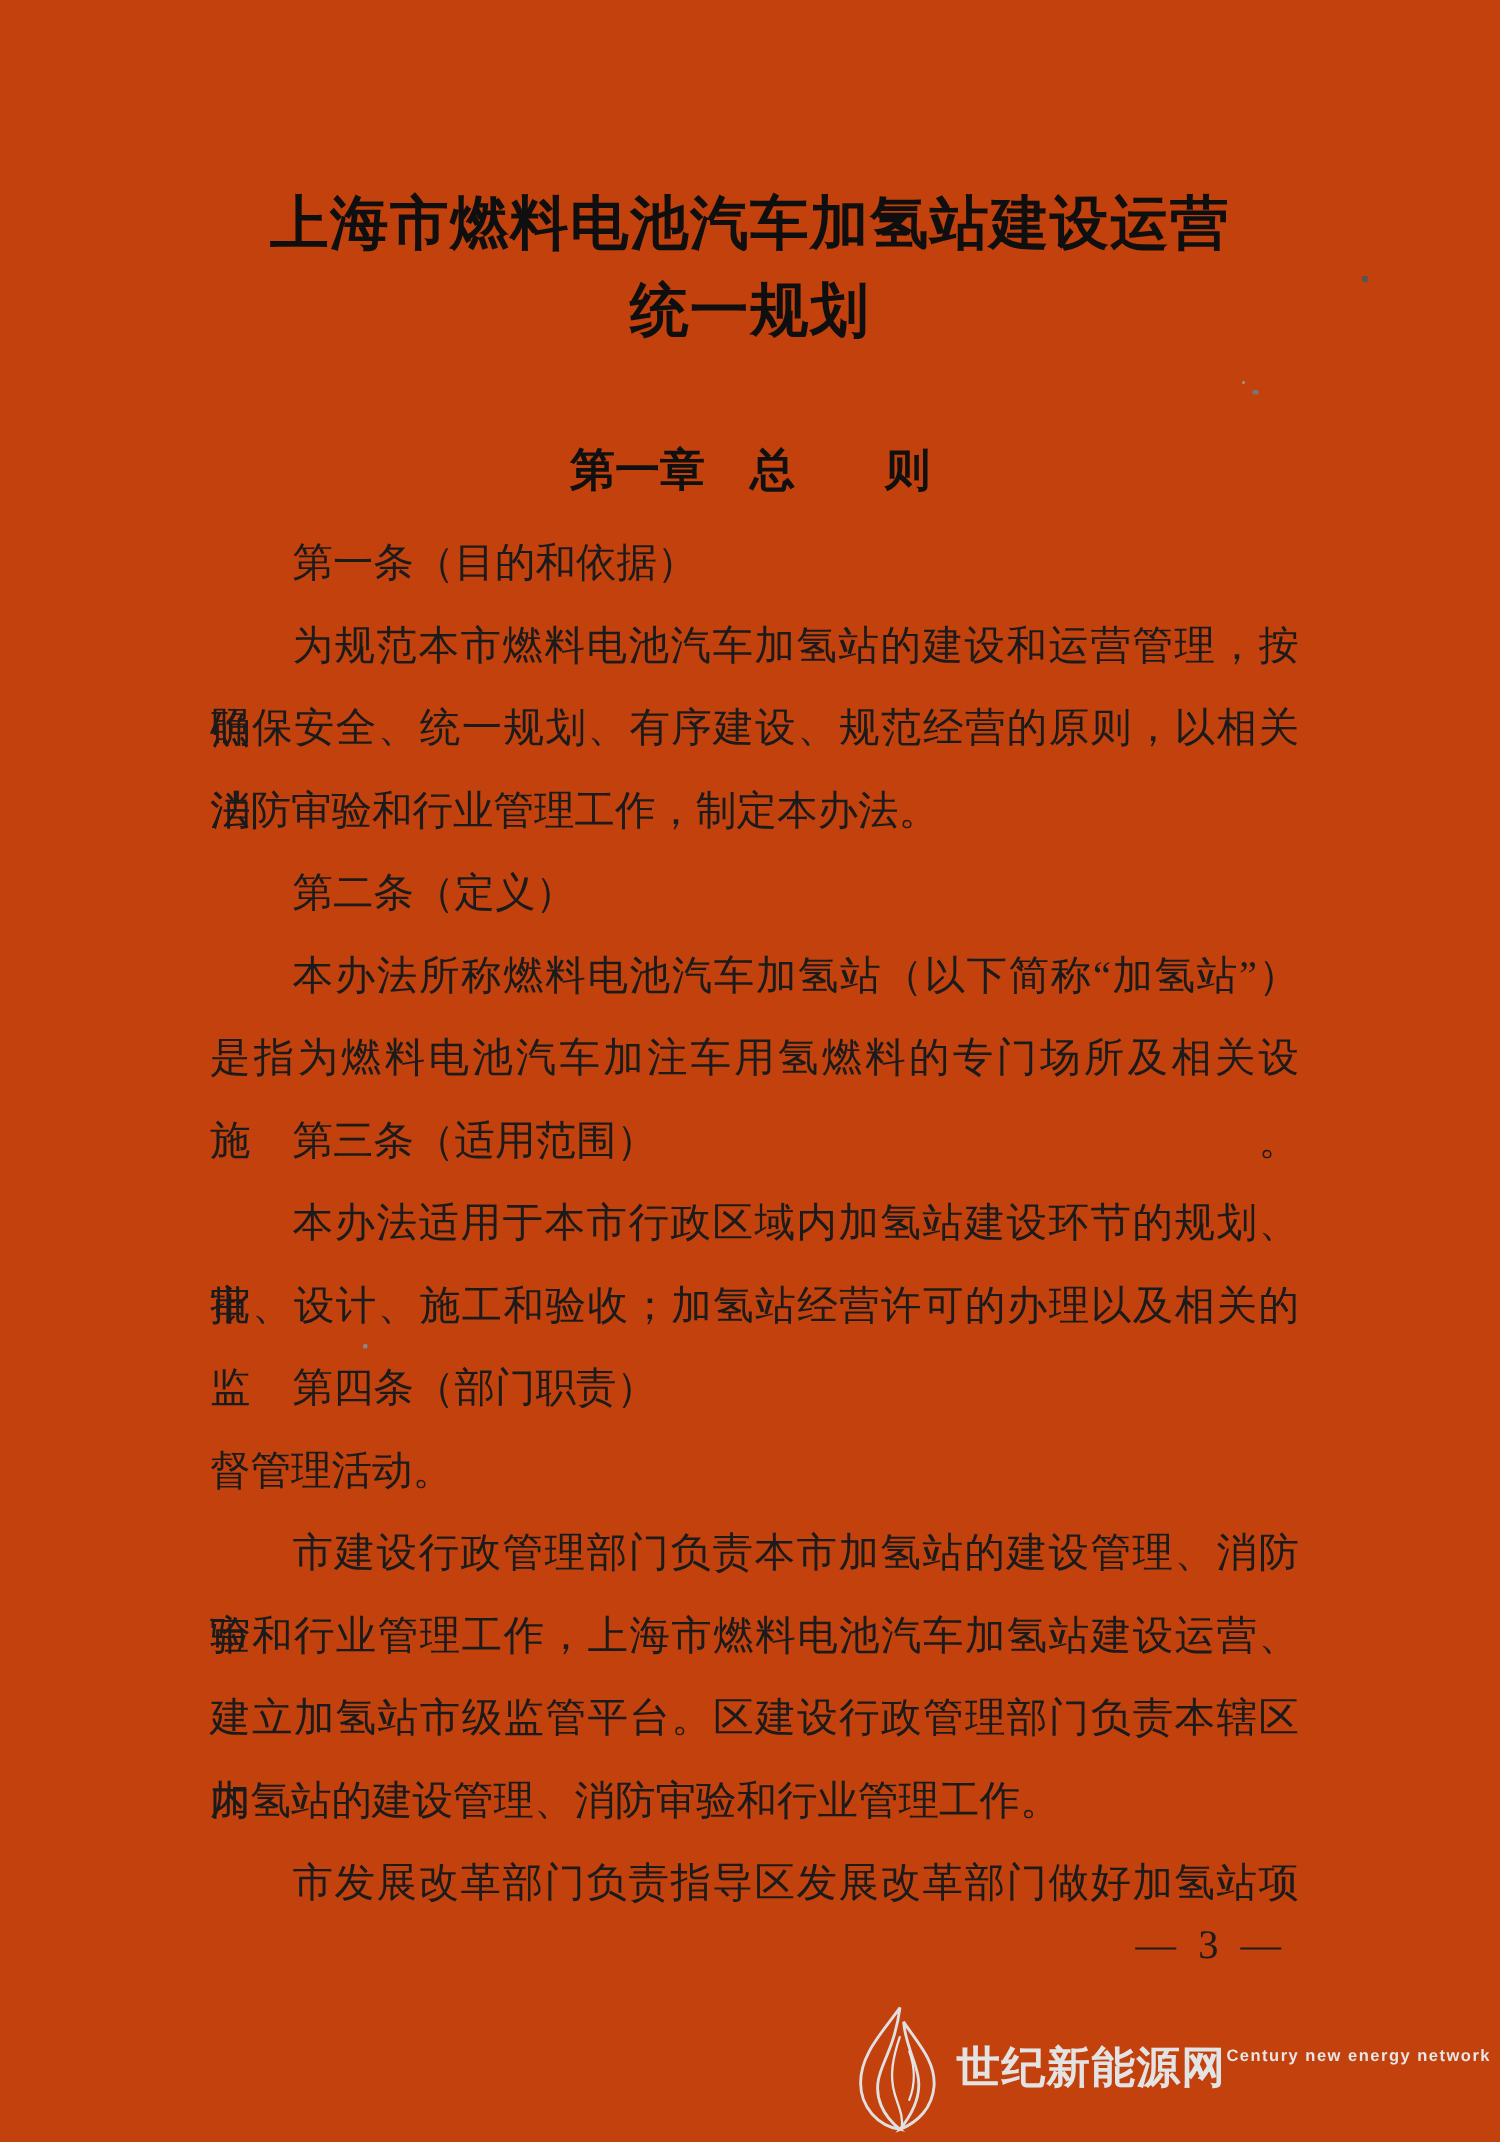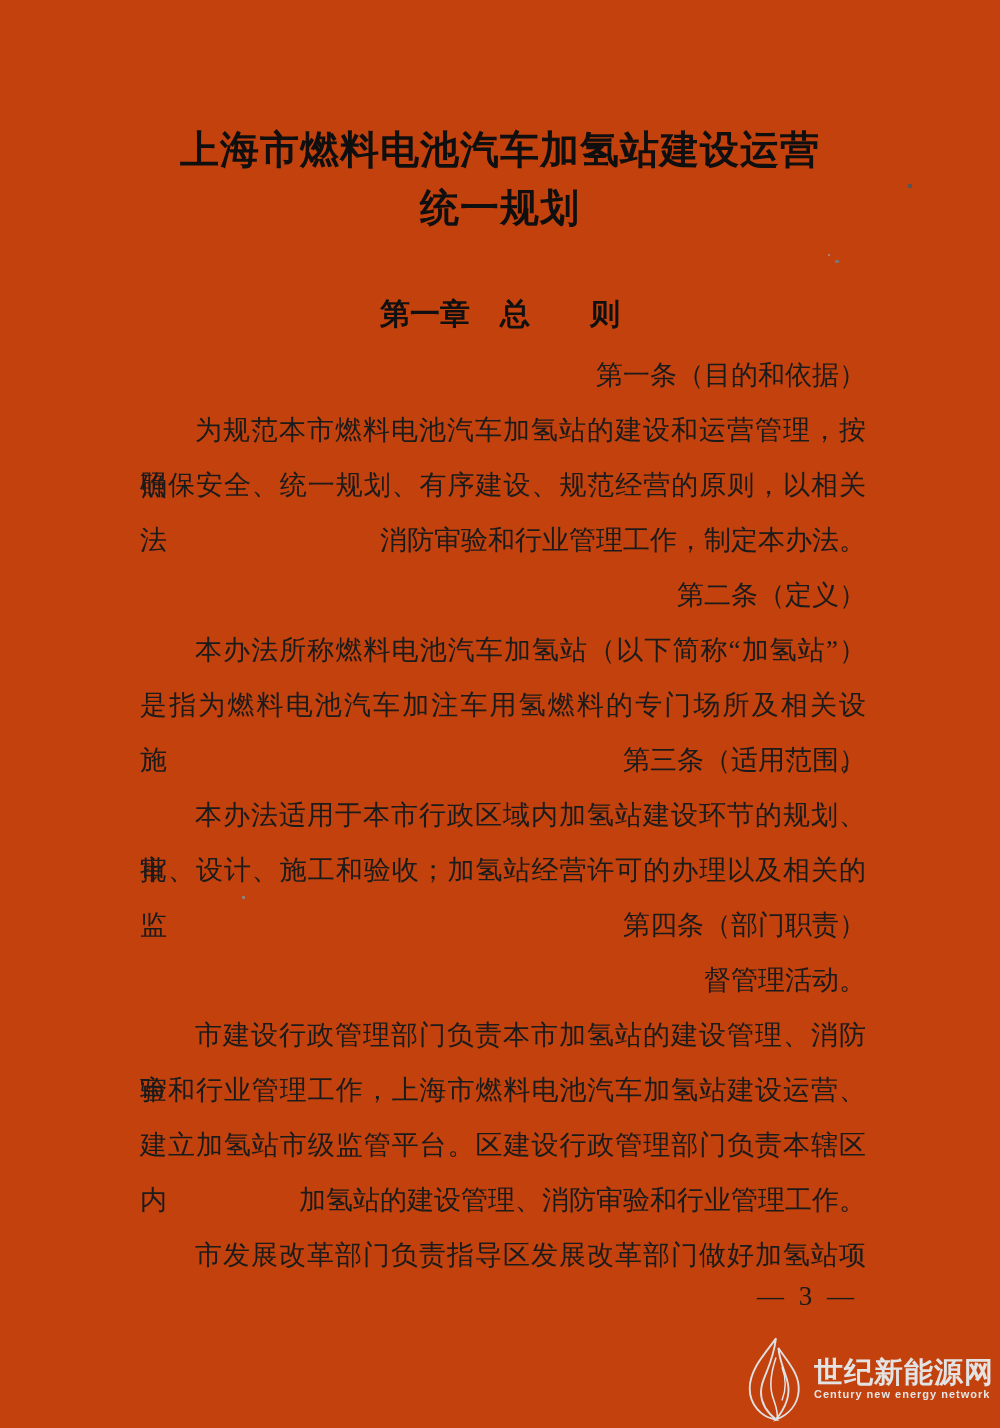--- a/index.html
+++ b/index.html
@@ -52,21 +52,20 @@
     top: 348px;
     left: 140px;
     width: 726px;
   }
   .line {
     height: 55px;
     line-height: 55px;
     font-size: 27px;
     white-space: nowrap;
     color: #1b1b1b;
-    text-align: right;
   }
   .line.j {
     white-space: normal;
     text-align: justify;
     text-align-last: justify;
     -moz-text-align-last: justify;
   }
   .line.indent {
     text-indent: 55px;
   }
@@ -91,21 +90,21 @@
     align-items: center;
     opacity: 1;
   }
   .watermark .flame {
     width: 72px;
     height: 86px;
     flex: 0 0 auto;
   }
   .wm-text {
     display: flex;
-    flex-direction: column;
+    flex-direction: row;
     margin-left: 2px;
   }
   .wm-cn {
     font-size: 29px;
     font-weight: 700;
     letter-spacing: 1px;
     color: #e3e3e3;
     line-height: 30px;
     font-family: "Liberation Sans", "DejaVu Sans", sans-serif;
   }

